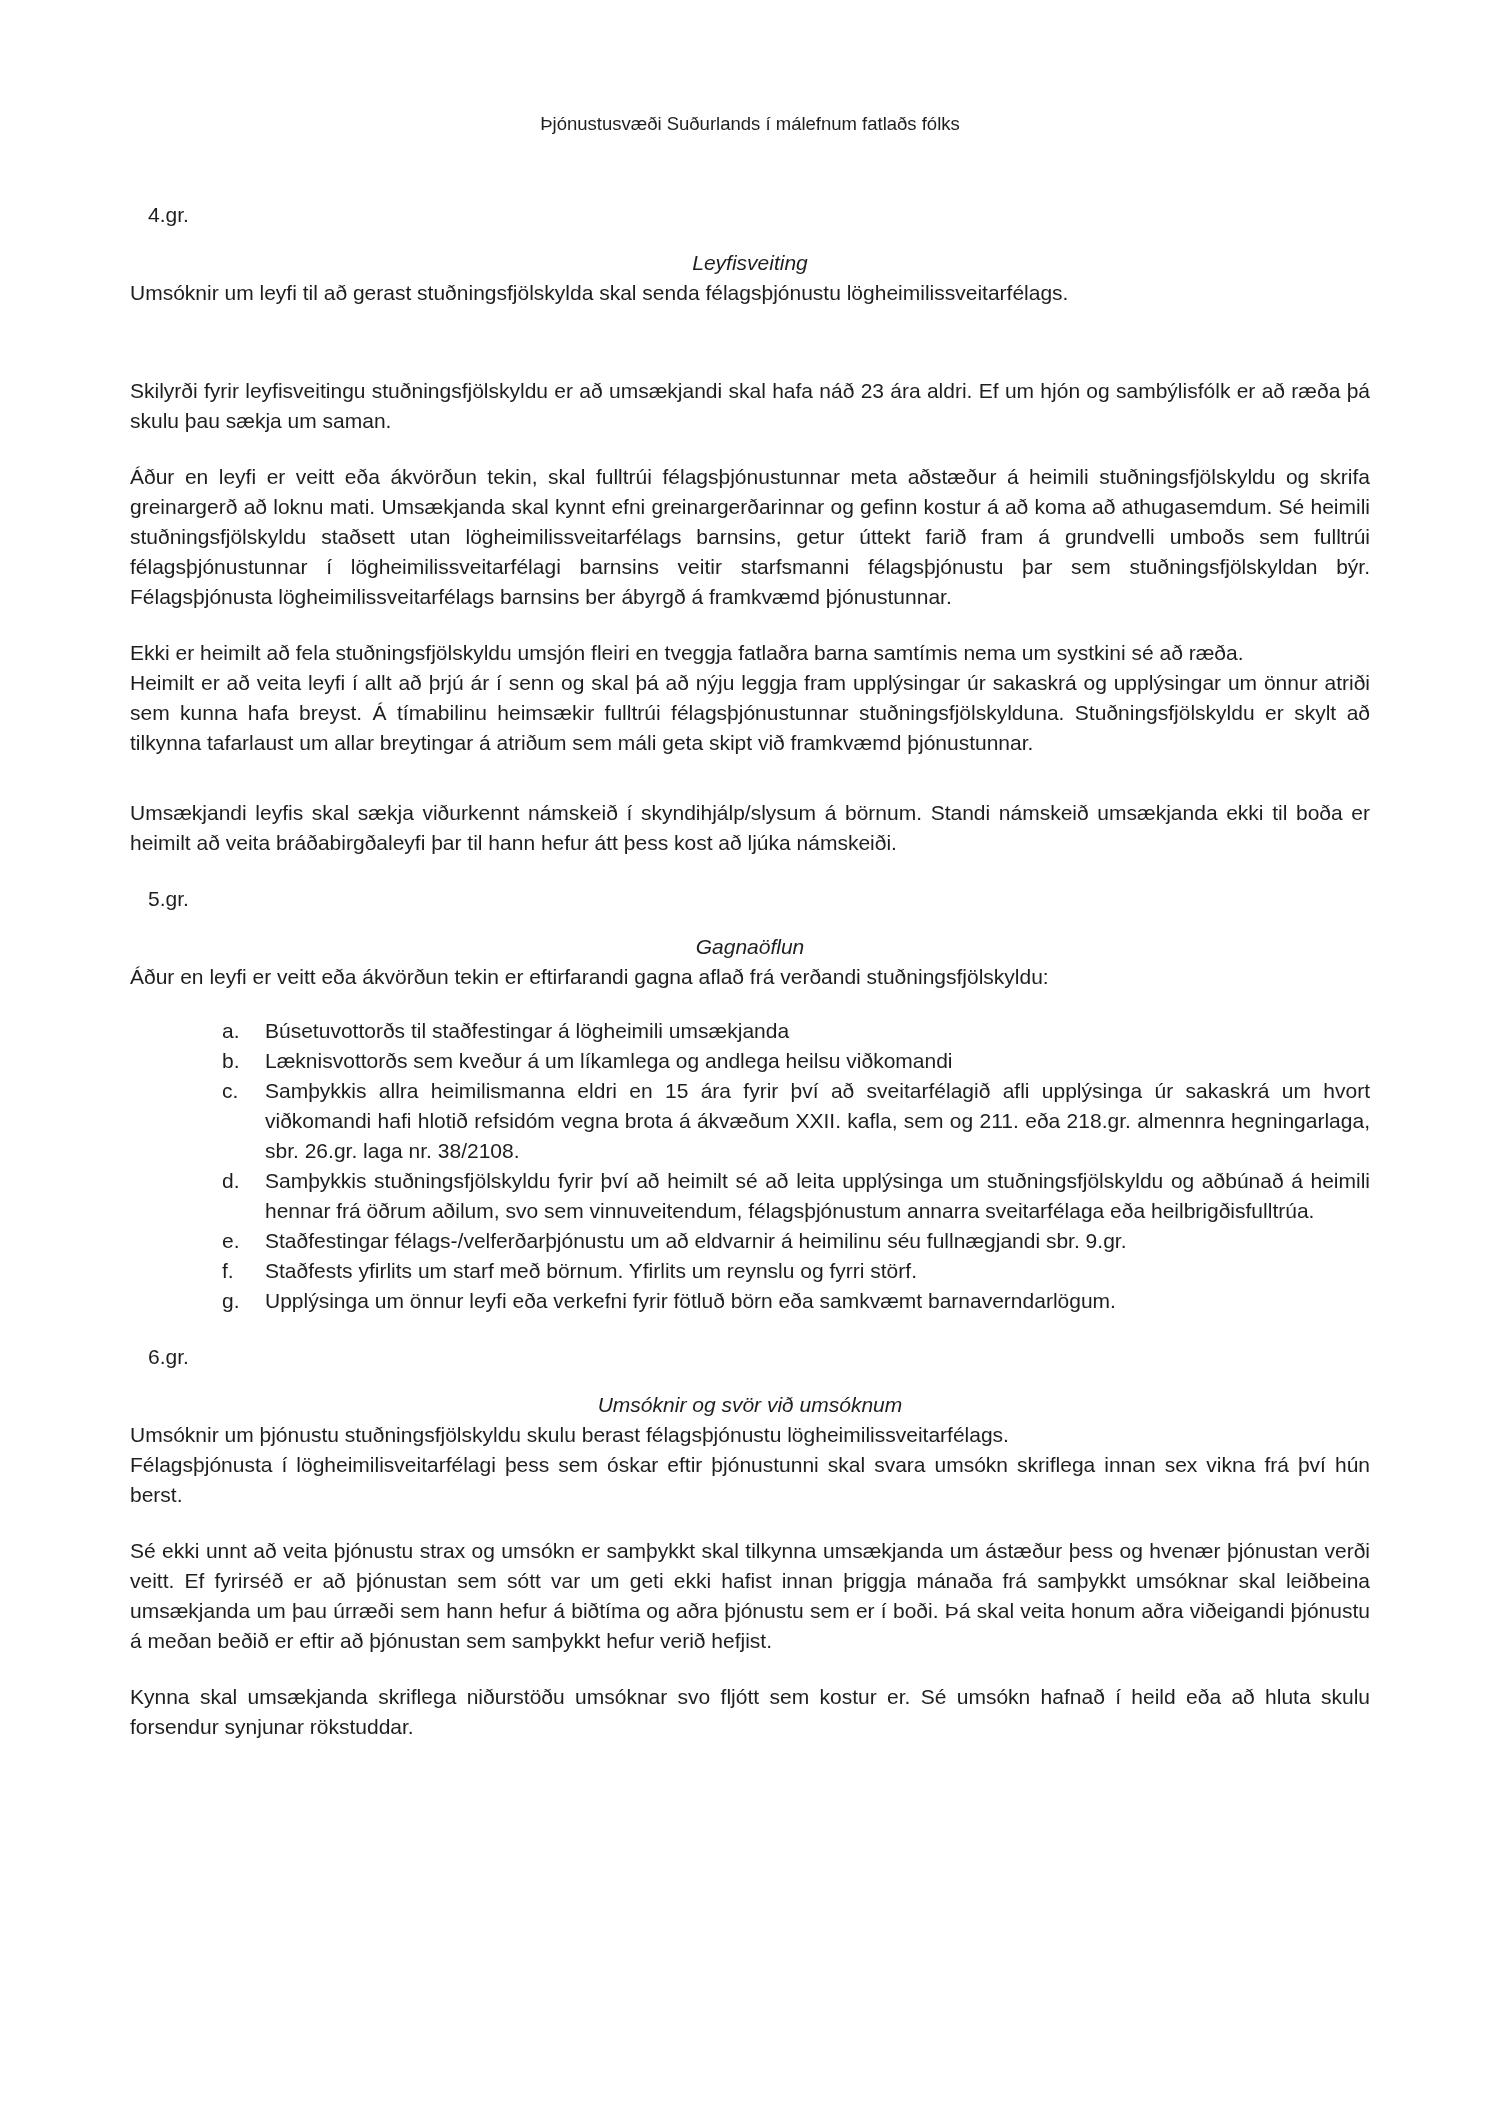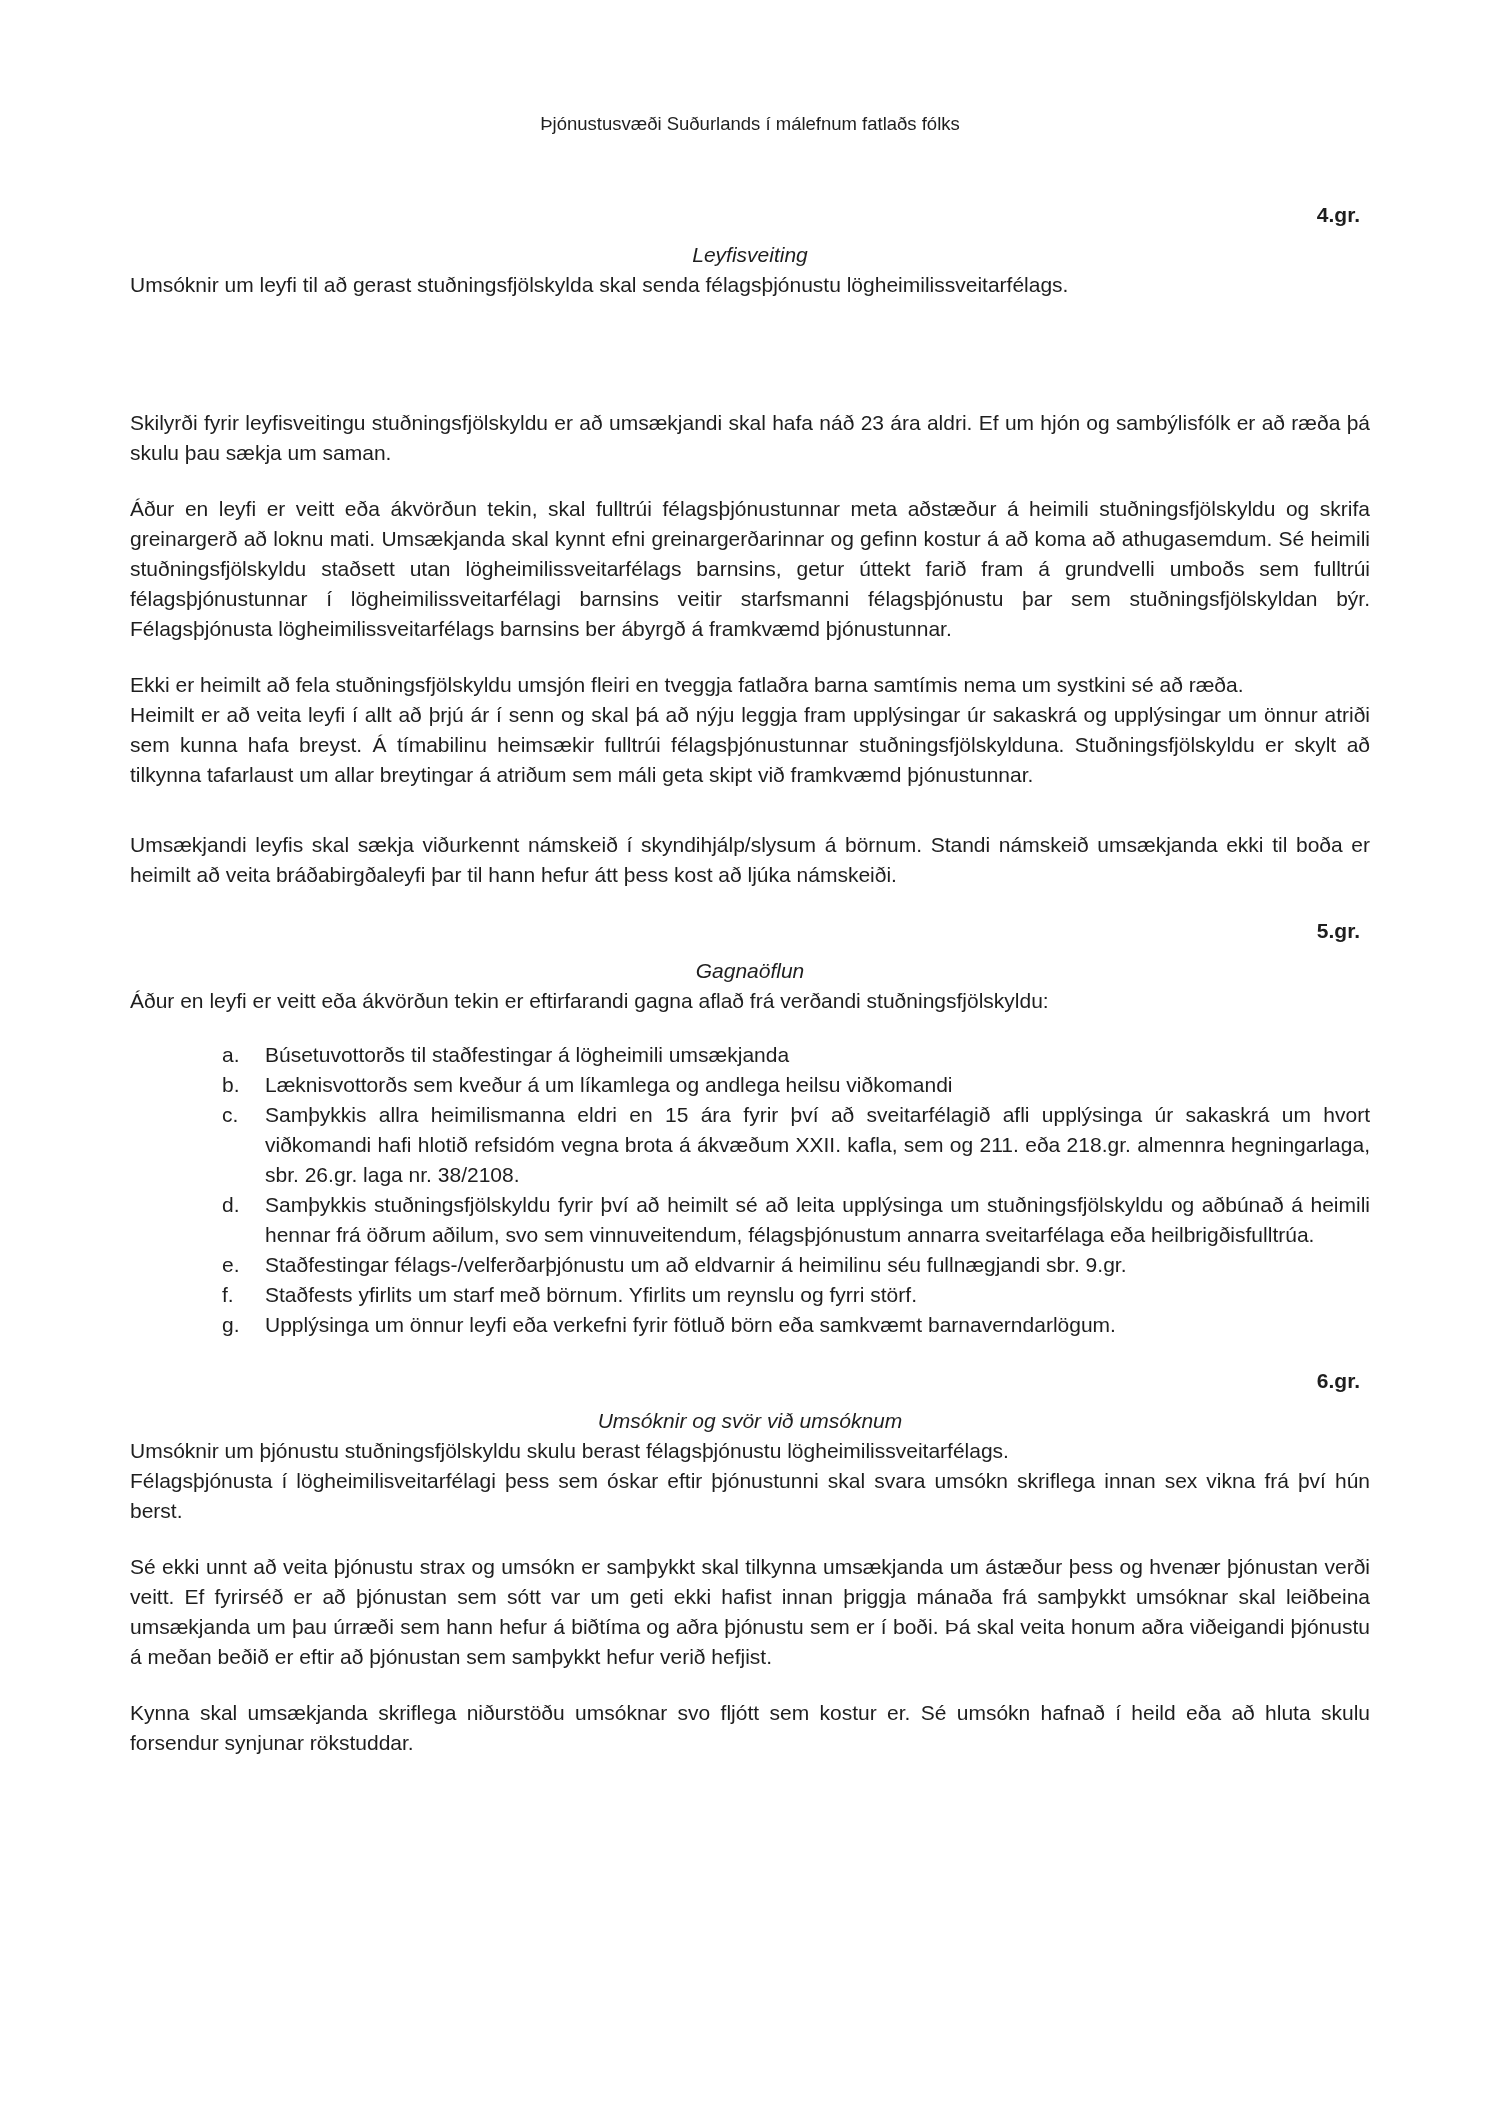--- a/index.html
+++ b/index.html
@@ -20,42 +20,41 @@
     line-height: 30px;
     color: #1e1e1e;
   }
   .doc-header {
     text-align: center;
     font-size: 18.5px;
     line-height: 24px;
     margin: 0 0 0 0;
   }
   .sec-num {
-    text-align: right;
-    margin: 10px;
-    font-weight: bold;
+    text-align: left;
+    margin: 18px;
   }
   .sec-num.first {
     margin-top: 64px;
   }
   .sec-num.later {
     margin-top: 26px;
   }
   .sec-title {
     text-align: center;
     font-style: italic;
     margin: 0 0 0 0;
   }
   .p {
     text-align: justify;
     margin: 0 0 26px 0;
   }
   .p.no-gap { margin-bottom: 0; }
   .p.intro { text-align: left; margin-bottom: 0; }
-  .p.gap-xl { margin-top: 108px; }
+  .p.gap-xl { margin-top: 68px; }
   .p.gap-lg { margin-top: 40px; }
   .p.gap-md { }
   .list {
     margin: 24px 0 26px 0;
   }
   .li {
     position: relative;
     padding-left: 135px;
     text-align: justify;
   }

